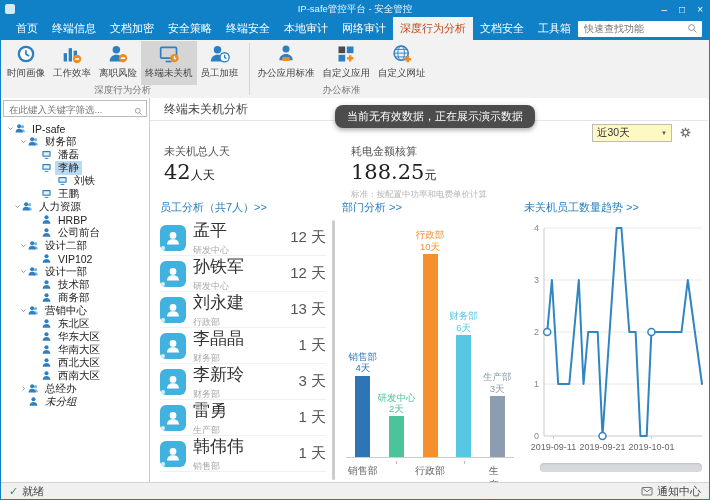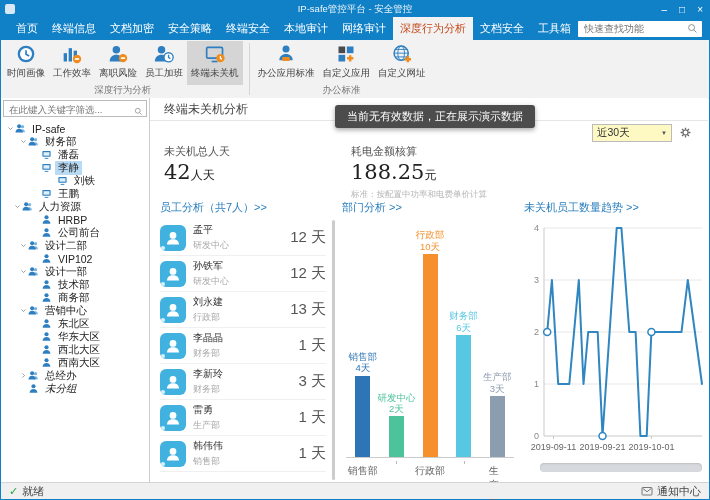--- a/index.html
+++ b/index.html
@@ -42,21 +42,21 @@
   .tree-row{display:flex;align-items:center;height:13px;font-size:10.5px;color:#222;}
   .tree-arrow{width:10px;flex:none;display:flex;align-items:center;justify-content:center;}
   .tree-icon{width:11px;height:11px;flex:none;margin-right:3px;}
   .tree-label{padding:0 3px;border-radius:1px;white-space:nowrap;}
   .tree-row.selected .tree-label{background:#b9daf3;}
   .tree-row.italic .tree-label{font-style:italic;}
 
   
   .main{position:absolute;left:149px;top:97px;right:1px;bottom:17px;background:#fff;}
   .main-header{height:22px;line-height:22px;padding-left:14px;font-size:12px;color:#444;border-bottom:1px solid #e6e6e6;}
-  .toast{position:absolute;left:185px;top:7px;background:#4c4c4c;color:#fff;font-size:11px;padding:4px 12px;border-radius:3px;box-shadow:0 2px 5px rgba(0,0,0,.35);z-index:5;white-space:nowrap;}
+  .toast{position:absolute;left:185px;top:7px;background:#4c4c4c;color:#fff;font-size:11px;padding:4px 12px;border-radius:8px;box-shadow:0 2px 5px rgba(0,0,0,.35);z-index:5;white-space:nowrap;}
   .range-select{position:absolute;right:36px;top:26px;width:70px;height:16px;border:1px solid #bbb;background:#fef9c3;font-size:10.5px;color:#333;display:flex;align-items:center;justify-content:space-between;padding:0 4px;}
   .range-select .arrow{font-size:6px;color:#555;}
   .gear-btn{position:absolute;right:14px;top:26px;width:17px;height:17px;display:flex;align-items:center;justify-content:center;}
   .gear-btn .icon{width:13px;height:13px;}
 
   .stats{position:absolute;left:14px;top:46px;right:0;height:54px;display:flex;}
   .stat{width:187px;}
   .stat:nth-child(2){width:166px;}
   .stat-label{font-size:11px;color:#555;}
   .stat-value{margin-top:3px;font-family:"DejaVu Serif","Liberation Serif",serif;font-size:21px;color:#222;line-height:1;}
@@ -66,21 +66,21 @@
   .link{color:#2a7fbe;font-size:11px;white-space:nowrap;}
 
   
   .col-emp{position:absolute;left:10px;top:102px;width:174px;bottom:2px;}
   .emp-list{position:absolute;top:20px;left:0;right:8px;bottom:0;}
   .emp-row{display:flex;align-items:center;height:36px;border-bottom:1px solid #f0f0f0;box-sizing:border-box;}
   .avatar{width:26px;height:26px;border-radius:6px;background:#41b1df;position:relative;flex:none;margin-right:7px;}
   .avatar .icon{position:absolute;inset:4px;width:18px;height:18px;}
   .avatar::after{content:"";position:absolute;left:1px;bottom:1px;width:4px;height:4px;border-radius:50%;background:#d9f1f9;}
   .emp-info{flex:1;min-width:0;}
-  .emp-name{font-size:10px;color:#333;}
+  .emp-name{font-size:17px;color:#333;}
   .emp-dept{font-size:9px;color:#a8a8a8;margin-top:2px;}
   .emp-days{font-size:15px;color:#555;white-space:nowrap;}
   .vscroll{position:absolute;right:-1px;top:20px;bottom:0;width:3px;background:#ccc;border-radius:2px;}
 
   
   .col-bar{position:absolute;left:192px;top:102px;width:176px;bottom:2px;}
   .bar-plot{position:absolute;left:4px;right:4px;top:20px;bottom:22px;border-bottom:1px solid #ccc;}
   .bar{position:absolute;bottom:0;width:15px;}
   .bar-label{position:absolute;width:64px;text-align:center;font-size:9.5px;line-height:1.2;white-space:pre-line;}
   .bar-xlabels{position:absolute;left:4px;right:4px;bottom:4px;height:15px;font-size:10px;color:#666;}
@@ -177,41 +177,41 @@
             <span class="icon">
               <svg viewBox="0 0 24 24" width="100%" height="100%">
                 <circle cx="10" cy="7" r="4.5" fill="#2d7fc1"></circle>
                 <path d="M2 21c0-5 3.6-8 8-8s8 3 8 8z" fill="#2d7fc1"></path>
                 <circle cx="18" cy="17" r="5" fill="#f08c1e"></circle>
                 <rect x="15.5" y="16" width="5" height="2" fill="#fff"></rect>
               </svg>
             </span>
             <span>离职风险</span>
           </div>
+          <div class="rbtn selected">
+            <span class="icon">
+              <svg viewBox="0 0 24 24" width="100%" height="100%">
+                <rect x="2" y="4" width="19" height="13" rx="1.5" fill="none" stroke="#2d7fc1" stroke-width="2"></rect>
+                <path d="M8 21h7" stroke="#2d7fc1" stroke-width="2"></path>
+                <circle cx="18.5" cy="17" r="5" fill="#f08c1e"></circle>
+                <path d="M18.5 14.5v2.7l1.8 1.2" stroke="#fff" stroke-width="1.5" fill="none"></path>
+              </svg>
+            </span>
+            <span>终端未关机</span>
+          </div>
           <div class="rbtn">
             <span class="icon">
               <svg viewBox="0 0 24 24" width="100%" height="100%">
                 <circle cx="9" cy="7" r="4.5" fill="#2d7fc1"></circle>
                 <path d="M1 21c0-5 3.6-8 8-8s8 3 8 8z" fill="#2d7fc1"></path>
                 <circle cx="17.5" cy="16" r="5.5" fill="#fff" stroke="#2d7fc1" stroke-width="1.6"></circle>
                 <path d="M17.5 13v3l2.2 1.6" stroke="#2d7fc1" stroke-width="1.6" fill="none"></path>
               </svg>
             </span>
             <span>员工加班</span>
-          </div>
-          <div class="rbtn selected">
-            <span class="icon">
-              <svg viewBox="0 0 24 24" width="100%" height="100%">
-                <rect x="2" y="4" width="19" height="13" rx="1.5" fill="none" stroke="#2d7fc1" stroke-width="2"></rect>
-                <path d="M8 21h7" stroke="#2d7fc1" stroke-width="2"></path>
-                <circle cx="18.5" cy="17" r="5" fill="#f08c1e"></circle>
-                <path d="M18.5 14.5v2.7l1.8 1.2" stroke="#fff" stroke-width="1.5" fill="none"></path>
-              </svg>
-            </span>
-            <span>终端未关机</span>
           </div>
         </div>
       <div class="rgroup-label">深度行为分析</div>
     </div>
     <div class="rsep"></div>
     <div class="rgroup">
       <div class="rbuttons" id="rbuttons-2">
           <div class="rbtn">
             <span class="icon">
               <svg viewBox="0 0 24 24" width="100%" height="100%">
@@ -462,20 +462,30 @@
         </div>
         <div class="tree-row" style="padding-left: 30px;">
           <span class="tree-arrow"></span>
           <span class="icon tree-icon">
             <svg viewBox="0 0 24 24" width="100%" height="100%">
               <circle cx="12" cy="7" r="4.5" fill="#2d7fc1"></circle>
               <path d="M3.5 21c0-5 3.8-8 8.5-8s8.5 3 8.5 8z" fill="#2d7fc1"></path>
             </svg>
           </span>
           <span class="tree-label">华东大区</span>
+        </div>
+        <div class="tree-row" style="padding-left: 30px;">
+          <span class="tree-arrow"></span>
+          <span class="icon tree-icon">
+            <svg viewBox="0 0 24 24" width="100%" height="100%">
+              <circle cx="12" cy="7" r="4.5" fill="#2d7fc1"></circle>
+              <path d="M3.5 21c0-5 3.8-8 8.5-8s8.5 3 8.5 8z" fill="#2d7fc1"></path>
+            </svg>
+          </span>
+          <span class="tree-label">华南大区</span>
         </div>
         <div class="tree-row" style="padding-left: 30px;">
           <span class="tree-arrow"></span>
           <span class="icon tree-icon">
             <svg viewBox="0 0 24 24" width="100%" height="100%">
               <circle cx="12" cy="7" r="4.5" fill="#2d7fc1"></circle>
               <path d="M3.5 21c0-5 3.8-8 8.5-8s8.5 3 8.5 8z" fill="#2d7fc1"></path>
             </svg>
           </span>
           <span class="tree-label">西北大区</span>

